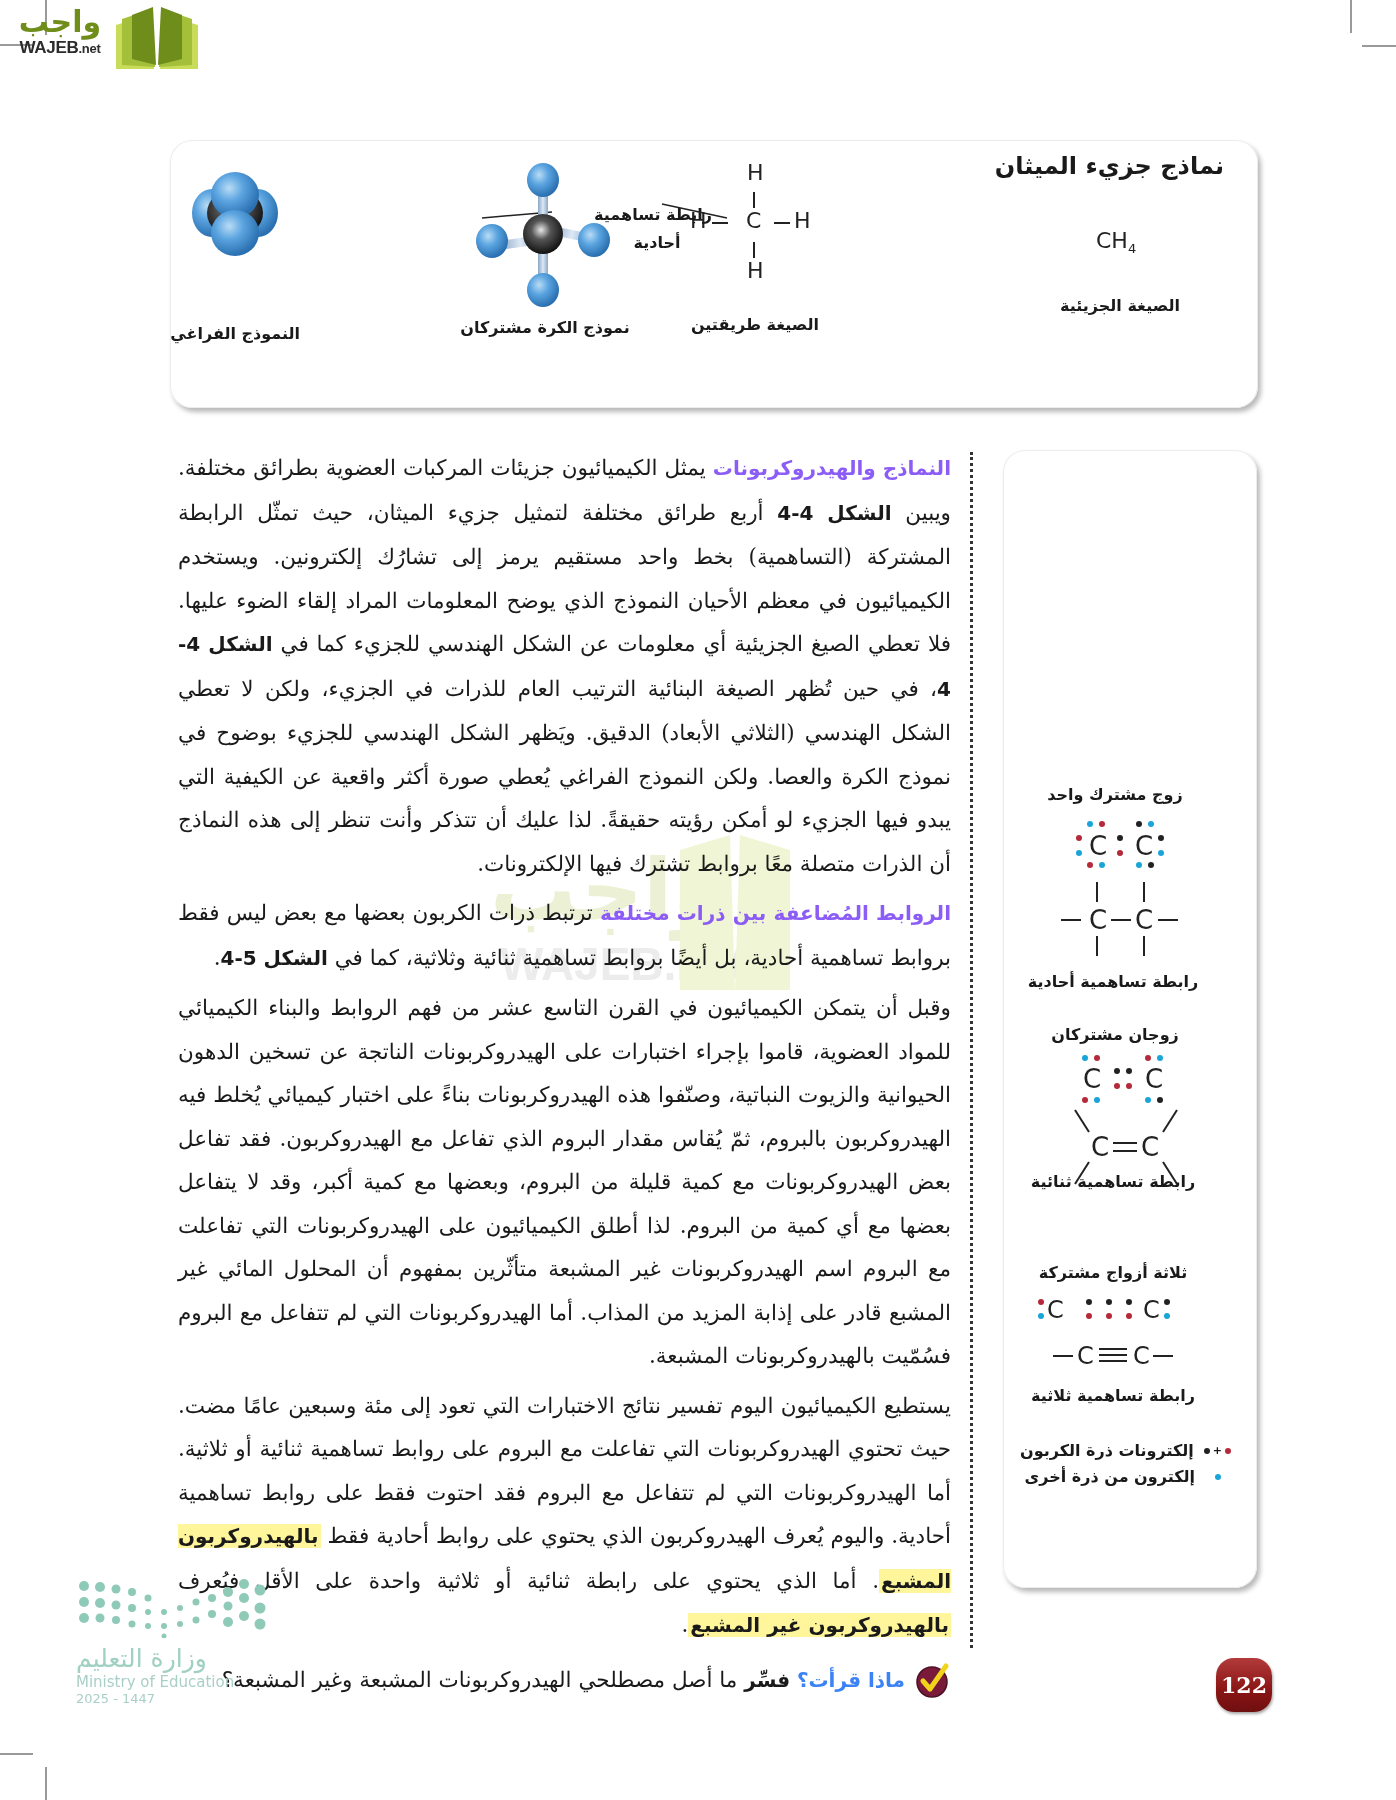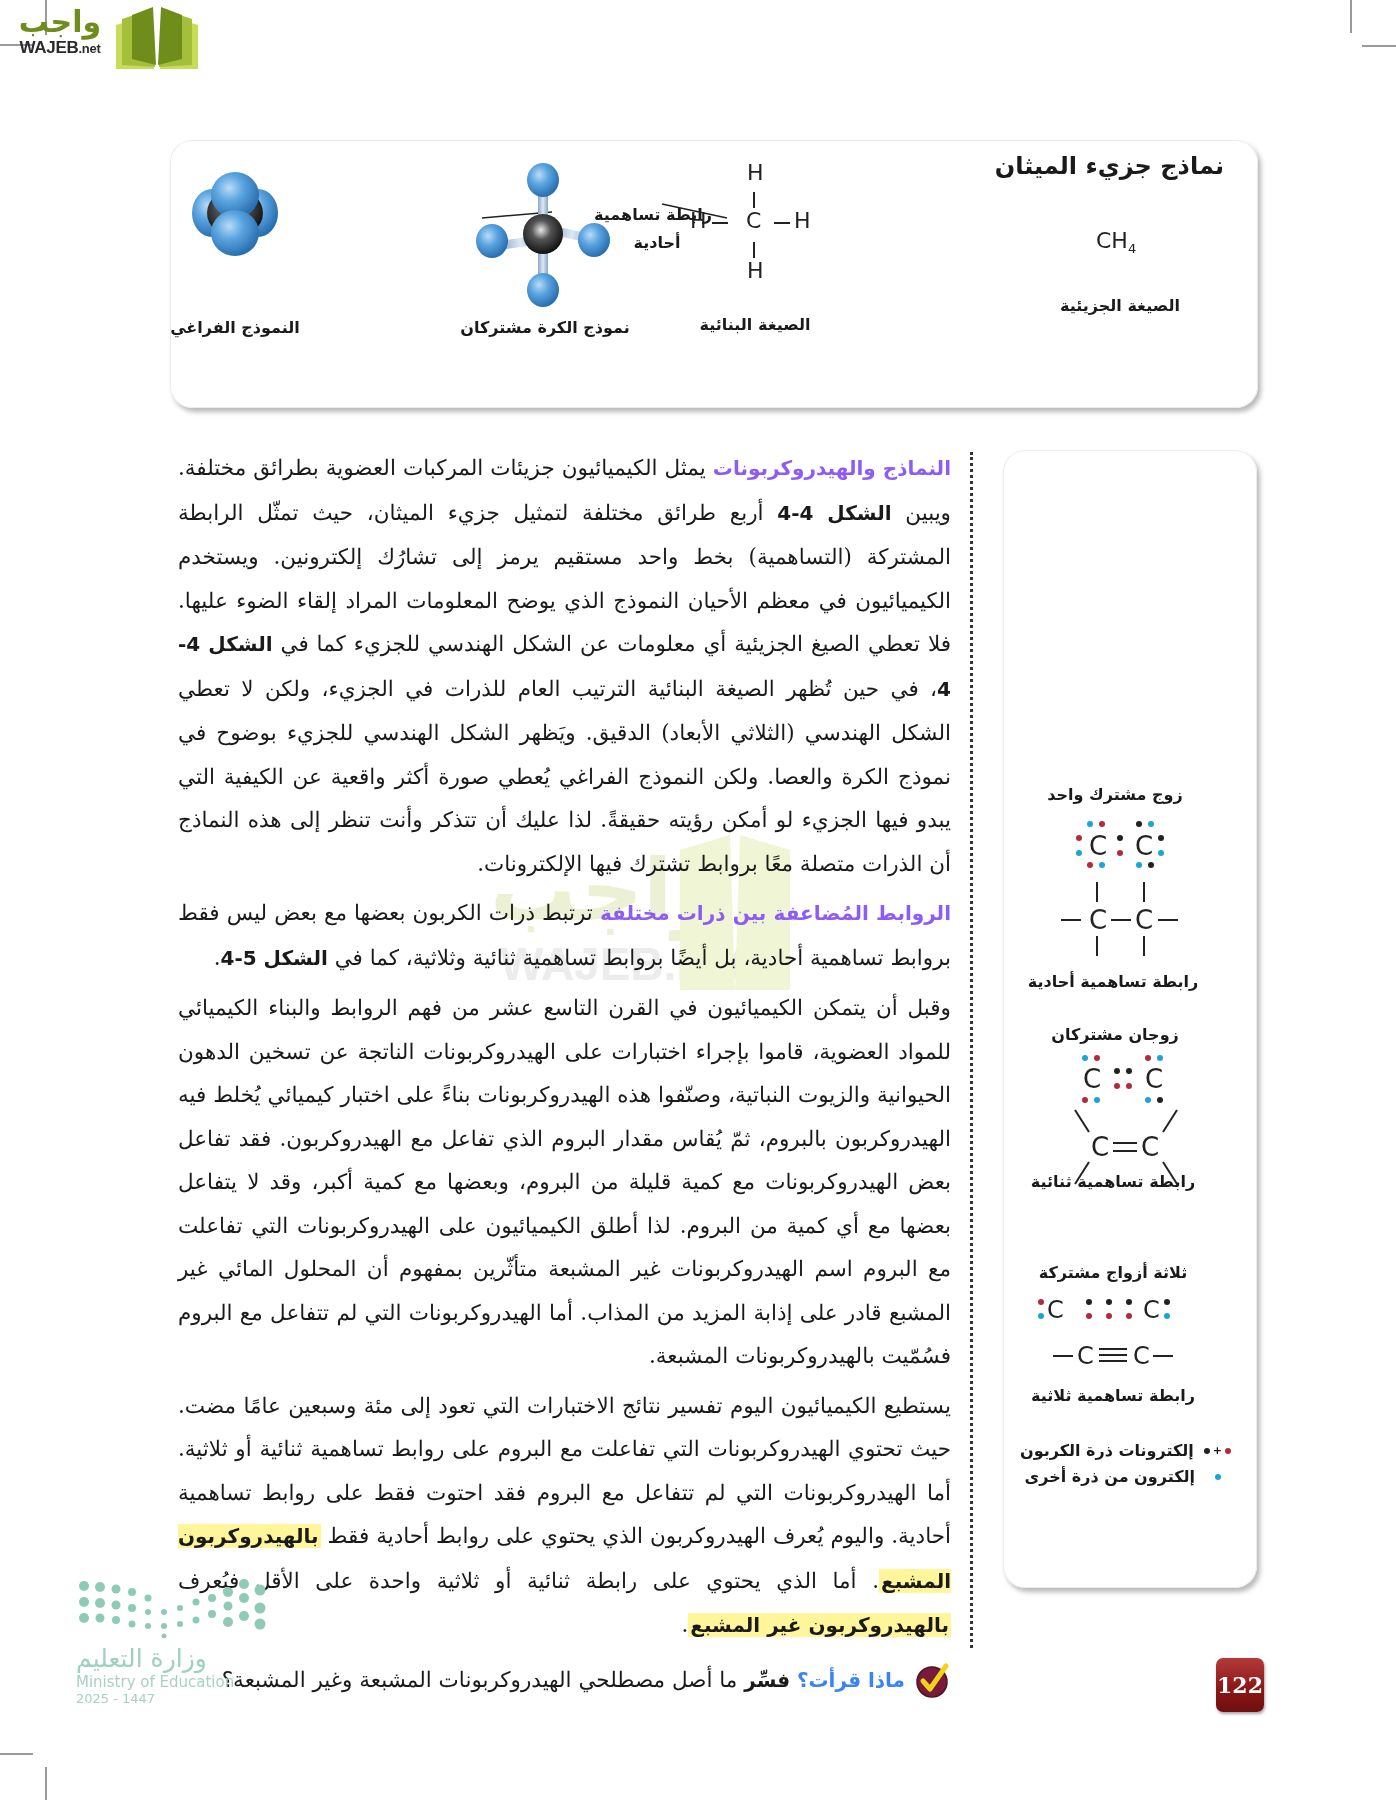--- a/index.html
+++ b/index.html
@@ -59,21 +59,21 @@
   
   .watermark { position: absolute; left: 430px; top: 830px; width: 420px; height: 170px; opacity: 0.35; pointer-events: none; }
 
   
   .ministry { position: absolute; left: 76px; top: 1578px; width: 200px; }
   .ministry-ar { font-family: "DejaVu Sans", sans-serif; font-size: 25px; color: #9fd0c2; direction: rtl; text-align: left; margin-top: 2px; letter-spacing: 2px; }
   .ministry-en { font-family: "DejaVu Sans", sans-serif; font-size: 15px; color: #a9cfc7; }
   .ministry-yr { font-family: "DejaVu Sans", sans-serif; font-size: 13px; color: #a9cfc7; }
 
   
-  .page-num { position: absolute; left: 1216px; top: 1658px; width: 48px; height: 54px; border-radius: 7px;
+  .page-num { position: absolute; left: 1216px; top: 1658px; width: 56px; height: 54px; border-radius: 18px;
               background: linear-gradient(#b23a3a, #8a1515 60%, #6f0f0f); color: #fff;
               font-family: "DejaVu Serif", serif; font-weight: bold; font-size: 22px;
               display: flex; align-items: center; justify-content: center;
               box-shadow: 1px 2px 3px rgba(0,0,0,0.35); }
 </style>
 </head>
 <body>
 
 <div class="crop" style="left:45px;top:0;width:2px;height:35px;"></div>
 <div class="crop" style="left:0;top:44px;width:34px;height:2px;"></div>
@@ -109,21 +109,21 @@
     <div class="formula" style="left:57px;top:0;">H</div>
     <div style="position:absolute;left:63px;top:32px;width:2px;height:16px;background:#222;"></div>
     <div class="formula" style="left:0;top:48px;">H</div>
     <div style="position:absolute;left:22px;top:62px;width:16px;height:2px;background:#222;"></div>
     <div class="formula" style="left:56px;top:48px;">C</div>
     <div style="position:absolute;left:84px;top:62px;width:16px;height:2px;background:#222;"></div>
     <div class="formula" style="left:104px;top:48px;">H</div>
     <div style="position:absolute;left:63px;top:82px;width:2px;height:16px;background:#222;"></div>
     <div class="formula" style="left:57px;top:98px;">H</div>
   </div>
-  <div class="fig-label" style="left:510px;top:175px;width:150px;">الصيغة البنائية</div>
+  <div class="fig-label" style="left:510px;top:175px;width:150px;">الصيغة طريقتين</div>
 
   <div class="fig-label" style="left:432px;top:26px;width:110px;line-height:28px;margin-top:35px;">
     <div>رابطة تساهمية</div>
     <div>أحادية</div>
   </div>
   <svg style="position:absolute;left:312px;top:60px;" width="250" height="30">
     <line x1="0" y1="18" x2="70" y2="12" stroke="#222" stroke-width="1.5"></line>
     <line x1="180" y1="4" x2="245" y2="18" stroke="#222" stroke-width="1.5"></line>
   </svg>
 
@@ -157,21 +157,21 @@
   </svg>
   <div class="fig-label" style="left:290px;top:178px;width:170px;">نموذج الكرة مشتركان</div>
 
   <svg style="position:absolute;left:20px;top:30px;" width="90" height="90" viewBox="0 0 90 90">
     <ellipse cx="22" cy="43" rx="20" ry="24" fill="url(#gBlue)"></ellipse>
     <ellipse cx="68" cy="43" rx="20" ry="24" fill="url(#gBlue)"></ellipse>
     <ellipse cx="45" cy="43" rx="28" ry="24" fill="url(#gBlack)"></ellipse>
     <ellipse cx="45" cy="25" rx="24" ry="23" fill="url(#gBlue)"></ellipse>
     <ellipse cx="45" cy="63" rx="24" ry="23" fill="url(#gBlue)"></ellipse>
   </svg>
-  <div class="fig-label" style="left:0;top:178px;width:130px;">النموذج الفراغي</div>
+  <div class="fig-label" style="left:0;top:184px;width:130px;text-align:right;">النموذج الفراغي</div>
 
 </div>
 
 <svg class="watermark" viewBox="0 0 420 170">
   <text x="60" y="90" font-family="DejaVu Sans, sans-serif" font-weight="bold" font-size="86" fill="#c9d98a">واجب</text>
   <text x="70" y="150" font-family="Liberation Sans, sans-serif" font-weight="bold" font-size="46" fill="#c9c9c9">WAJEB.net</text>
   <path d="M250 20 L300 5 L305 160 L250 160 Z" fill="#d6e68a"></path>
   <path d="M360 20 L310 5 L305 160 L360 160 Z" fill="#d6e68a"></path>
 </svg>
 

